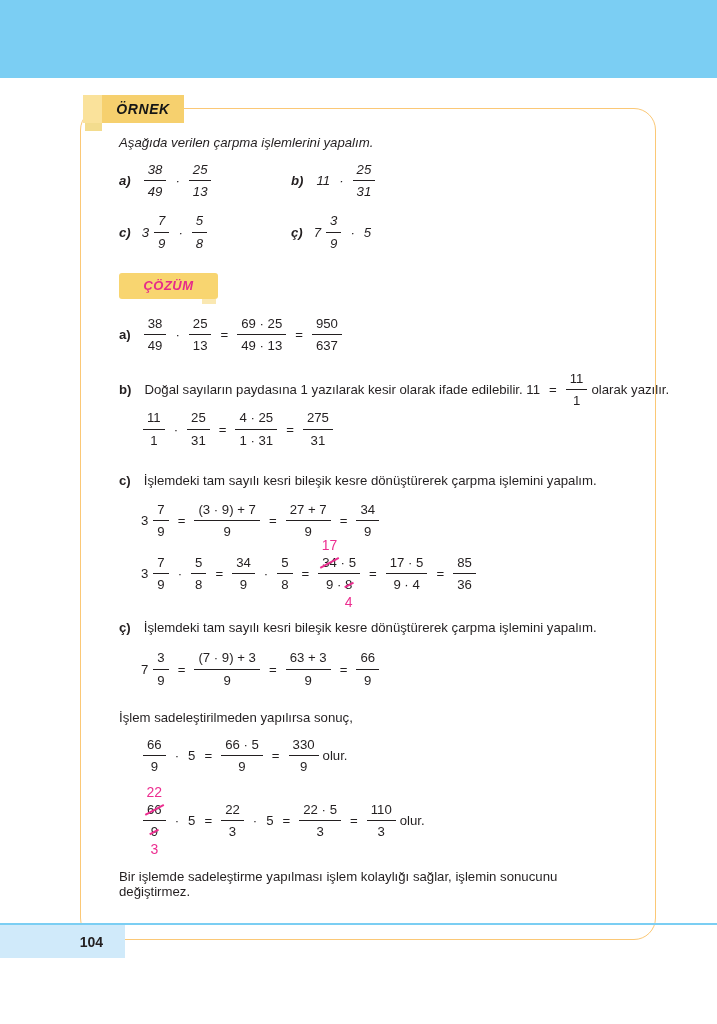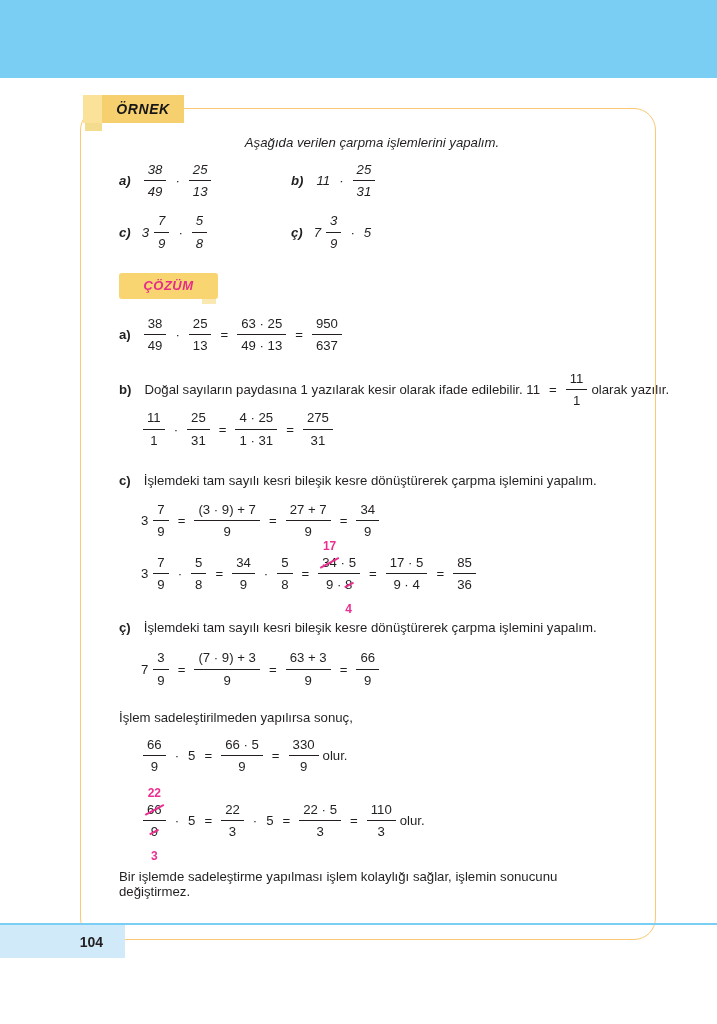--- a/index.html
+++ b/index.html
@@ -42,21 +42,21 @@
   .cozum-label {
     margin-top:22px;
     width:99px; height:26px; background:#f8d570; border-radius:3px;
     display:flex; align-items:center; justify-content:center;
     font-weight:bold; font-style:italic; font-size:13px; letter-spacing:0.5px;
     color:#e62b8a;
     position:relative;
   }
   .cozum-fold { position:absolute; right:2px; top:26px; width:14px; height:5px; background:#fae8b2; }
 
-  .intro { font-style:italic;text-align:center; }
+  .intro { font-style:italic; }
 
   .ex-grid {
     display:grid;
     grid-template-columns:172px auto;
     row-gap:14px;
     margin-top:12px;
     font-style:italic;
   }
 
   
@@ -70,21 +70,21 @@
   .fnum { display:inline-flex; justify-content:center; padding:0 4px 3px; border-bottom:1.5px solid #231f20; white-space:pre; }
   .fden { display:inline-flex; justify-content:center; padding:3px 4px 0; white-space:pre; }
 
   .pt { position:relative; display:inline-block; white-space:pre; }
   .strike::after {
     content:""; position:absolute; left:-20%; top:47%; width:140%; height:1.7px;
     background:#ec2e90; transform:rotate(-28deg);
   }
   .note {
     position:absolute; left:50%; transform:translateX(-50%);
-    color:#ec2e90; font-size:12px; font-weight:bold; line-height:1;margin-top:8px;
+    color:#ec2e90; font-size:14px; font-weight:normal; line-height:1;
   }
   .note.above { bottom:calc(100% + 3px); }
   .note.below { top:calc(100% + 3px); }
 
   
   .sol-a       { margin-top:17px; }
   .sol-b-text  { margin-top:18px; }
   .sol-b       { margin-top:2px;  margin-left:22px; }
   .sol-c-text  { margin-top:24px; }
   .sol-c1      { margin-top:12px; margin-left:22px; }
@@ -177,21 +177,21 @@
         <span class="fnum"><span class="pt">38</span></span>
         <span class="fden"><span class="pt">49</span></span>
       </span>
       <span class="mop">·</span>
       <span class="frac">
         <span class="fnum"><span class="pt">25</span></span>
         <span class="fden"><span class="pt">13</span></span>
       </span>
       <span class="mop">=</span>
       <span class="frac">
-        <span class="fnum"><span class="pt">63 · 25</span></span>
+        <span class="fnum"><span class="pt">69 · 25</span></span>
         <span class="fden"><span class="pt">49 · 13</span></span>
       </span>
       <span class="mop">=</span>
       <span class="frac">
         <span class="fnum"><span class="pt">950</span></span>
         <span class="fden"><span class="pt">637</span></span>
       </span>
     </div>
 
   <div class="mline sol-b-text">

